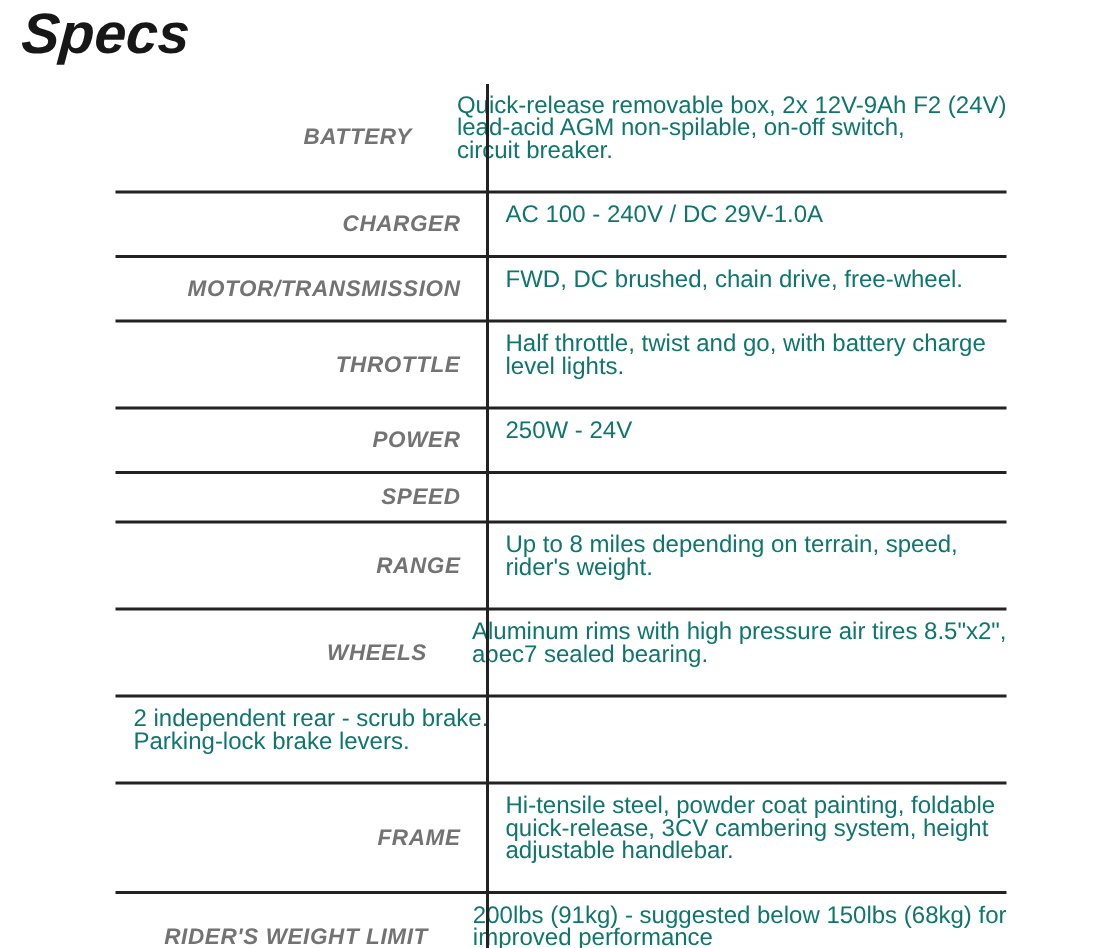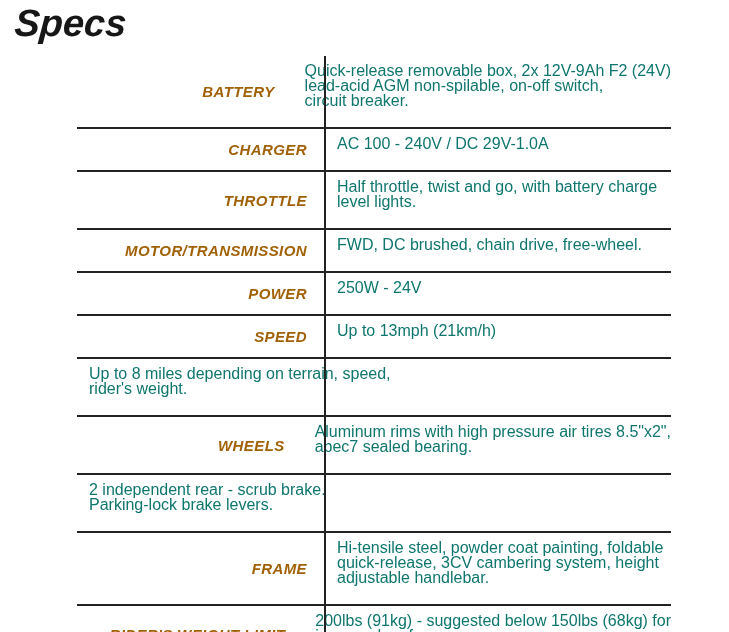--- a/index.html
+++ b/index.html
@@ -50,21 +50,21 @@
   }
   .label-cell {
     width: 248px;
     box-sizing: border-box;
     padding: 7px 18px 7px 0;
     text-align: right;
     font-weight: bold;
     font-style: italic;
     font-size: 15px;
     line-height: 17px;
-    color: #a16207;
+    color: #737373;
     letter-spacing: 0.4px;
     white-space: nowrap;
   }
   .value-cell {
     flex: 1;
     box-sizing: border-box;
     padding: 7px 0 19px 12px;
     font-size: 16px;
     line-height: 15px;
     color: #0f766e;
@@ -87,41 +87,41 @@
 lead-acid AGM non-spilable, on-off switch,
 circuit breaker.</div>
     </div>
 
     <div class="spec-row">
       <div class="label-cell">CHARGER</div>
       <div class="value-cell">AC 100 - 240V / DC 29V-1.0A</div>
     </div>
 
     <div class="spec-row">
+      <div class="label-cell">MOTOR/TRANSMISSION</div>
+      <div class="value-cell">FWD, DC brushed, chain drive, free-wheel.</div>
+    </div>
+
+    <div class="spec-row">
       <div class="label-cell">THROTTLE</div>
       <div class="value-cell">Half throttle, twist and go, with battery charge
 level lights.</div>
-    </div>
-
-    <div class="spec-row">
-      <div class="label-cell">MOTOR/TRANSMISSION</div>
-      <div class="value-cell">FWD, DC brushed, chain drive, free-wheel.</div>
     </div>
 
     <div class="spec-row">
       <div class="label-cell">POWER</div>
       <div class="value-cell">250W - 24V</div>
     </div>
 
     <div class="spec-row">
       <div class="label-cell">SPEED</div>
-      <div class="value-cell">Up to 13mph (21km/h)</div>
     </div>
 
     <div class="spec-row">
+      <div class="label-cell">RANGE</div>
       <div class="value-cell">Up to 8 miles depending on terrain, speed,
 rider's weight.</div>
     </div>
 
     <div class="spec-row">
       <div class="label-cell">WHEELS</div>
       <div class="value-cell">Aluminum rims with high pressure air tires 8.5"x2",
 abec7 sealed bearing.</div>
     </div>
 

